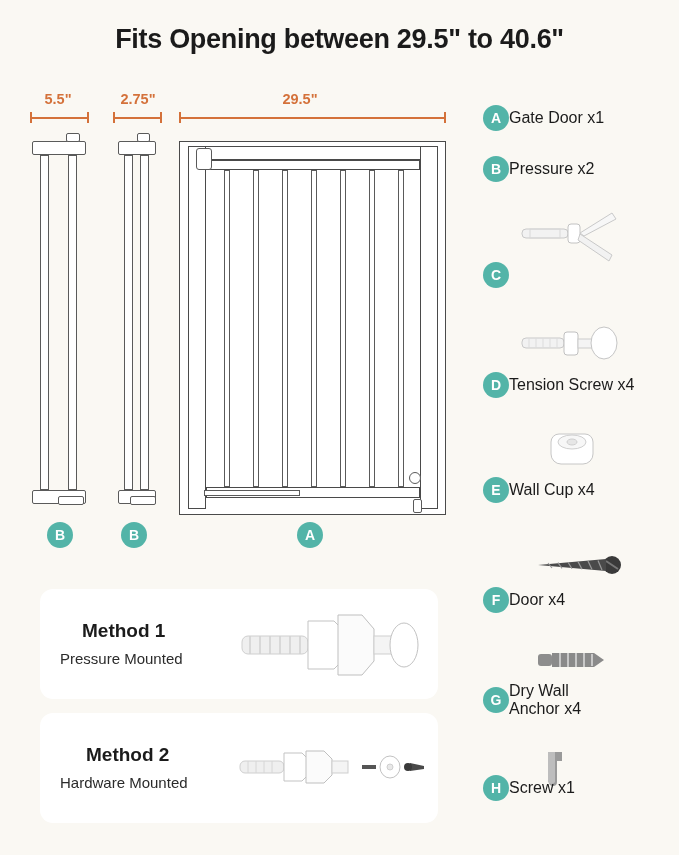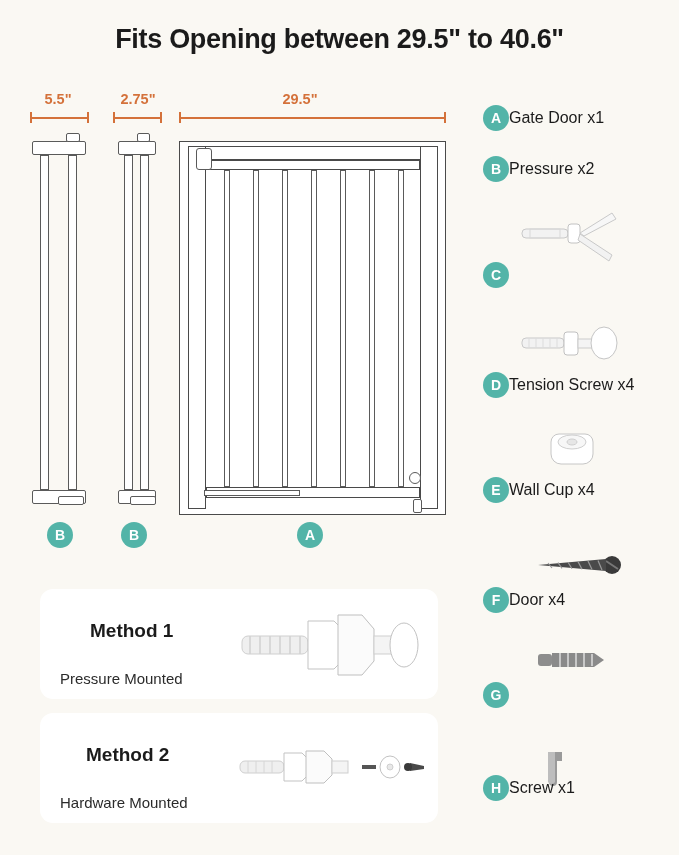--- a/index.html
+++ b/index.html
@@ -52,21 +52,21 @@
   .card{
     position:absolute;
     background:#fff;
     border-radius:13px;
     box-sizing:border-box;
   }
   .card .m-title{
     font-size:19px;font-weight:bold;
   }
   .card .m-sub{
-    font-size:15px;color:#2b2b2b;margin-top:20px;
+    font-size:15px;color:#2b2b2b;margin-top:0;
   }
 </style>
 </head>
 <body>
 
 <div class="title">Fits Opening between 29.5" to 40.6"</div>
 
 <div class="dim" style="left:26px;top:91px;width:64px;">5.5"</div>
 <div class="dimline" style="left:30px;top:117px;width:58px;"></div>
 <div class="dimtick" style="left:30px;top:112px;"></div>
@@ -252,40 +252,45 @@
       <line x1="46" y1="8" x2="46" y2="22"></line>
         <line x1="54" y1="8" x2="54" y2="22"></line>
       <line x1="62" y1="9" x2="62" y2="21"></line>
     </g>
   </svg>
 </div>
 <div class="partrow" style="left:483px;top:682px;">
   <div class="badge">
     <span>G</span>
   </div>
+  <div class="label">
+    <span style="white-space:pre-line">Dry Wall
+Anchor</span>
+    <span class="qty">x4</span>
+  </div>
 </div>
 
 <div class="icon-box" style="left:536px;top:748px;">
   <svg width="70" height="40" viewBox="0 0 70 40">
     <path d="M12 4 h14 v9 h-5 v21 a4 4 0 0 1 -8 0 v-21 h-1 z" fill="#9a9a9a"></path>
     <path d="M12 4 h7 v30 a4 4 0 0 1 -7 0 z" fill="#bdbdbd"></path>
   </svg>
 </div>
 <div class="partrow" style="left:483px;top:775px;">
   <div class="badge">
     <span>H</span>
   </div>
   <div class="label">
     <span>Screw</span>
     <span class="qty">x1</span>
   </div>
 </div>
 
 <div class="card" style="left:40px;top:589px;width:398px;height:110px;">
-  <div class="m-title" style="position:absolute;left:42px;top:31px;margin-left:8px;">Method 1</div>
+  <div class="m-title" style="position:absolute;left:42px;top:31px;">Method 1</div>
   <div class="m-sub" style="position:absolute;left:20px;top:61px;">Pressure Mounted</div>
   <div style="position:absolute;left:198px;top:14px;">
     <svg width="190" height="84" viewBox="0 0 190 84">
       <rect x="4" y="33" width="66" height="18" rx="6" fill="#efefef" stroke="#cfcfcf"></rect>
       <g stroke="#d2d2d2" stroke-width="1.6">
         <line x1="12" y1="33" x2="12" y2="51"></line>
           <line x1="22" y1="33" x2="22" y2="51"></line>
         <line x1="32" y1="33" x2="32" y2="51"></line>
           <line x1="42" y1="33" x2="42" y2="51"></line>
         <line x1="52" y1="33" x2="52" y2="51"></line>

